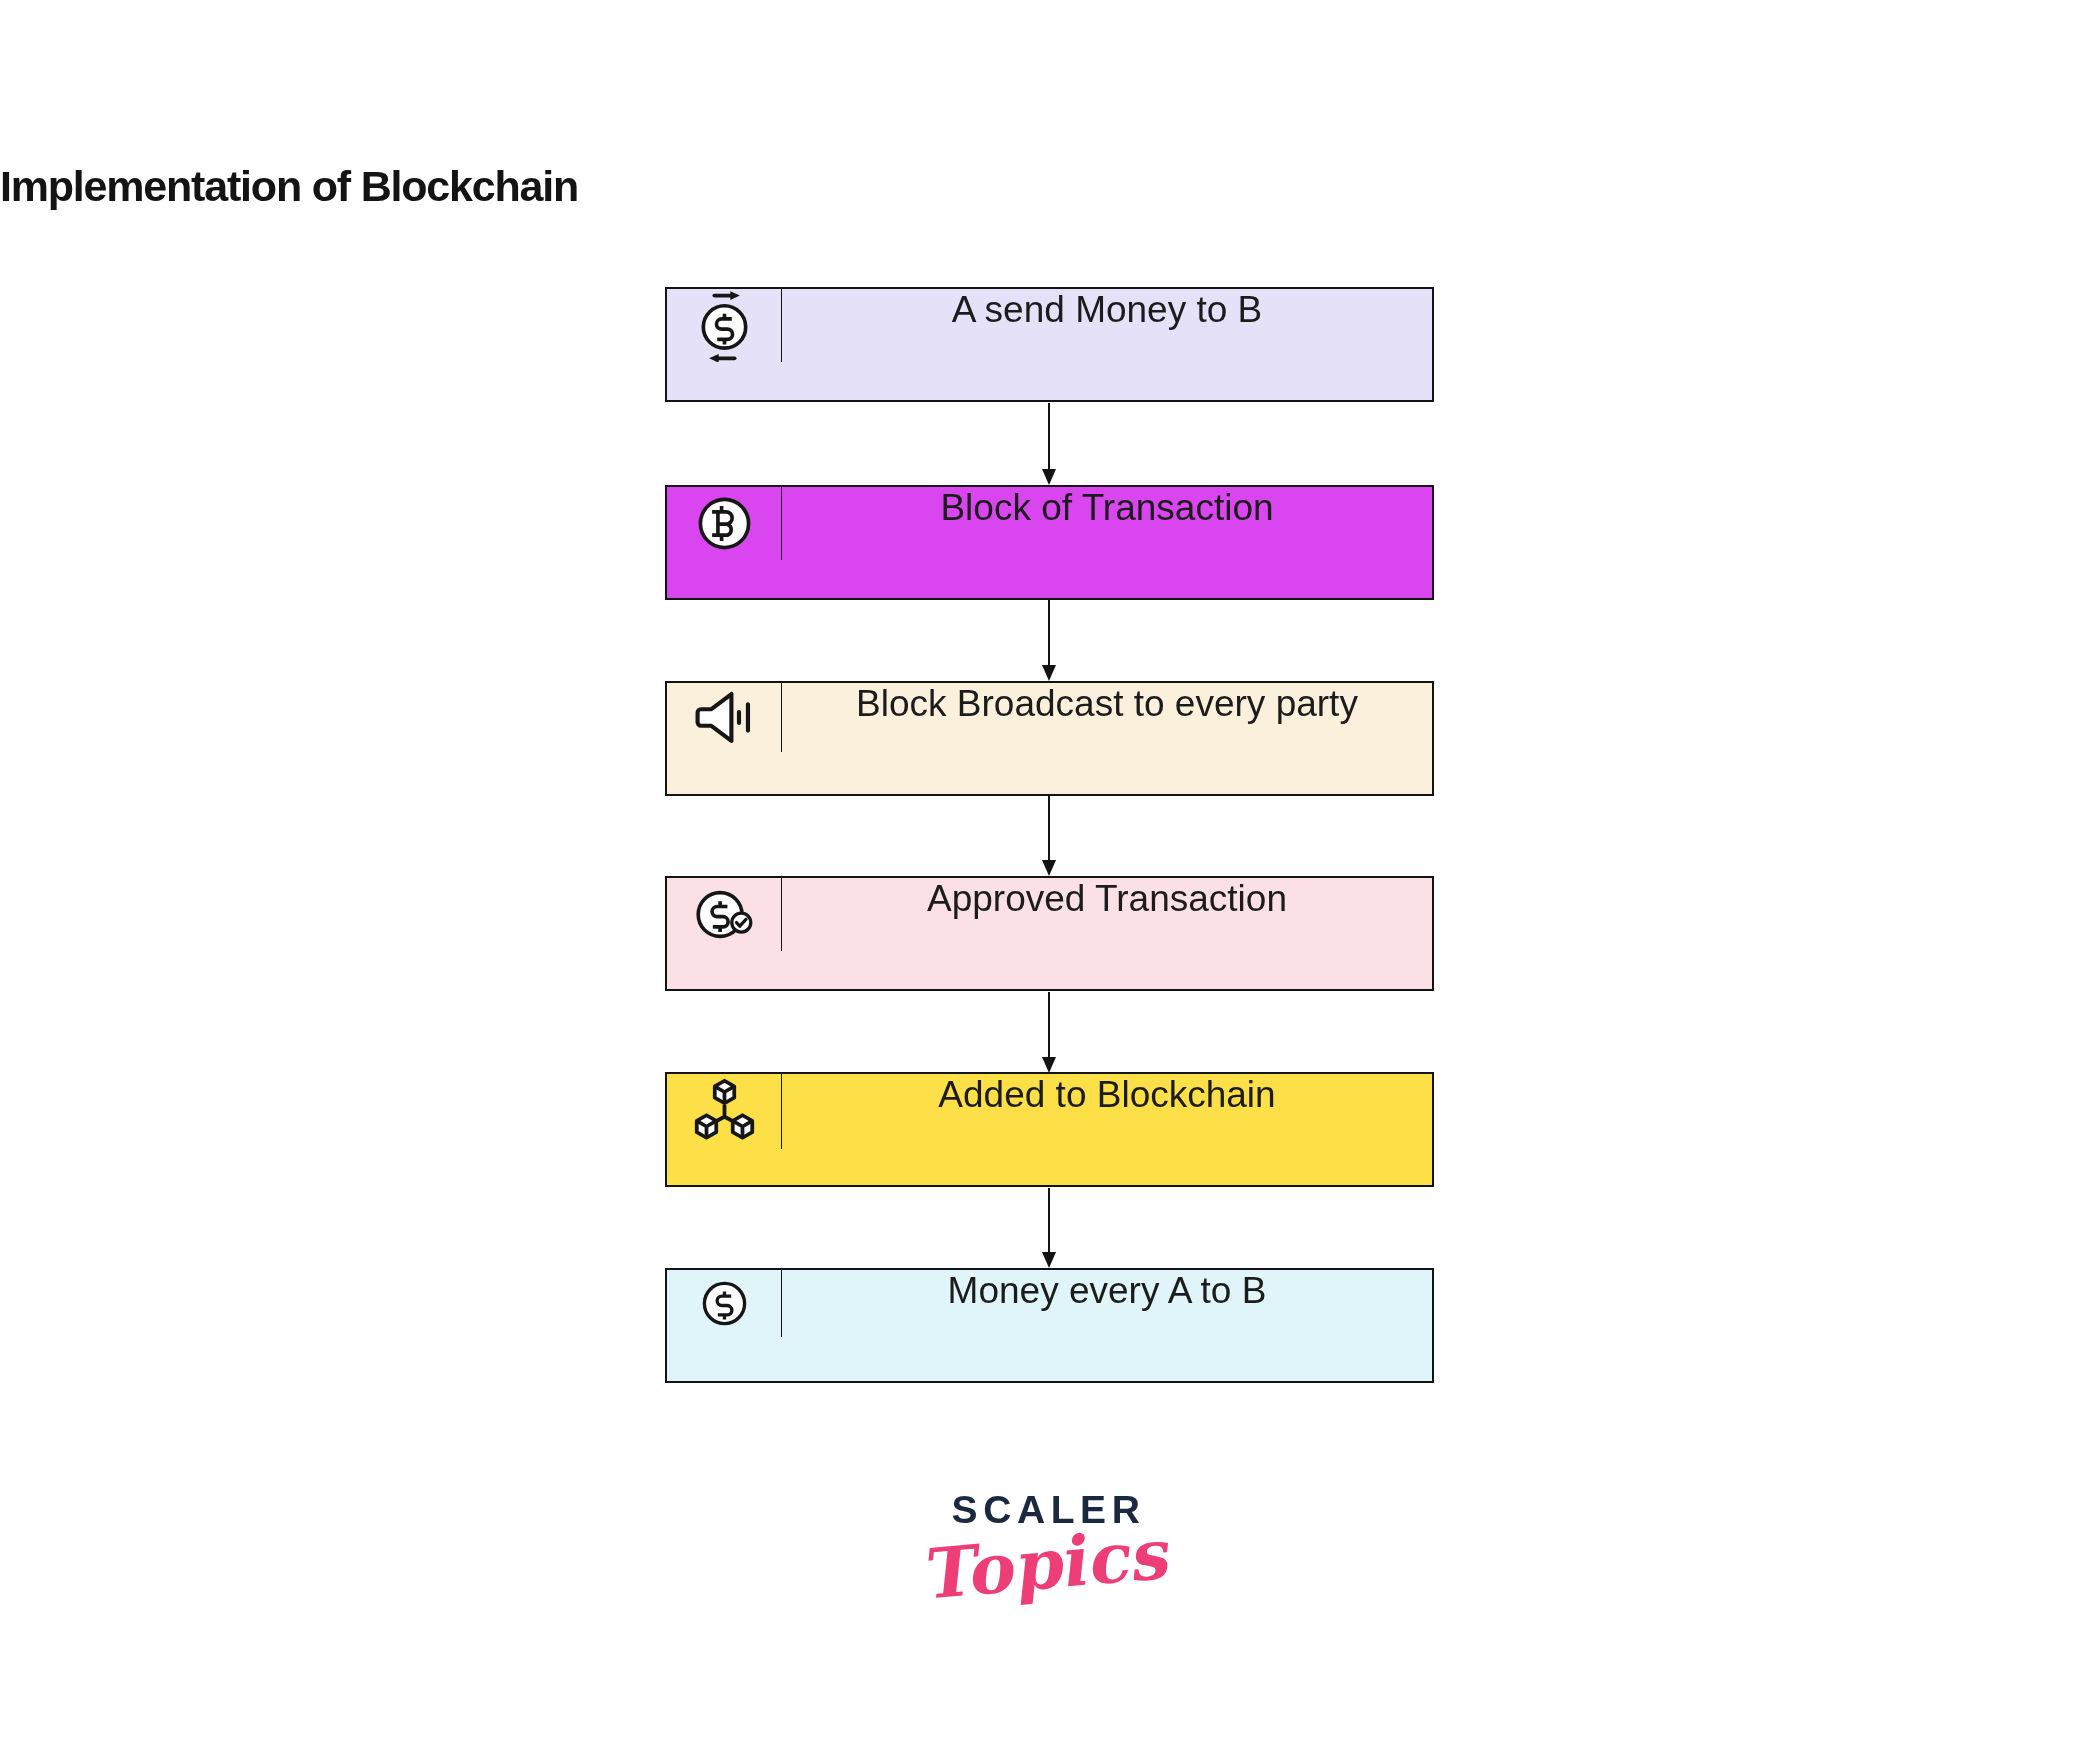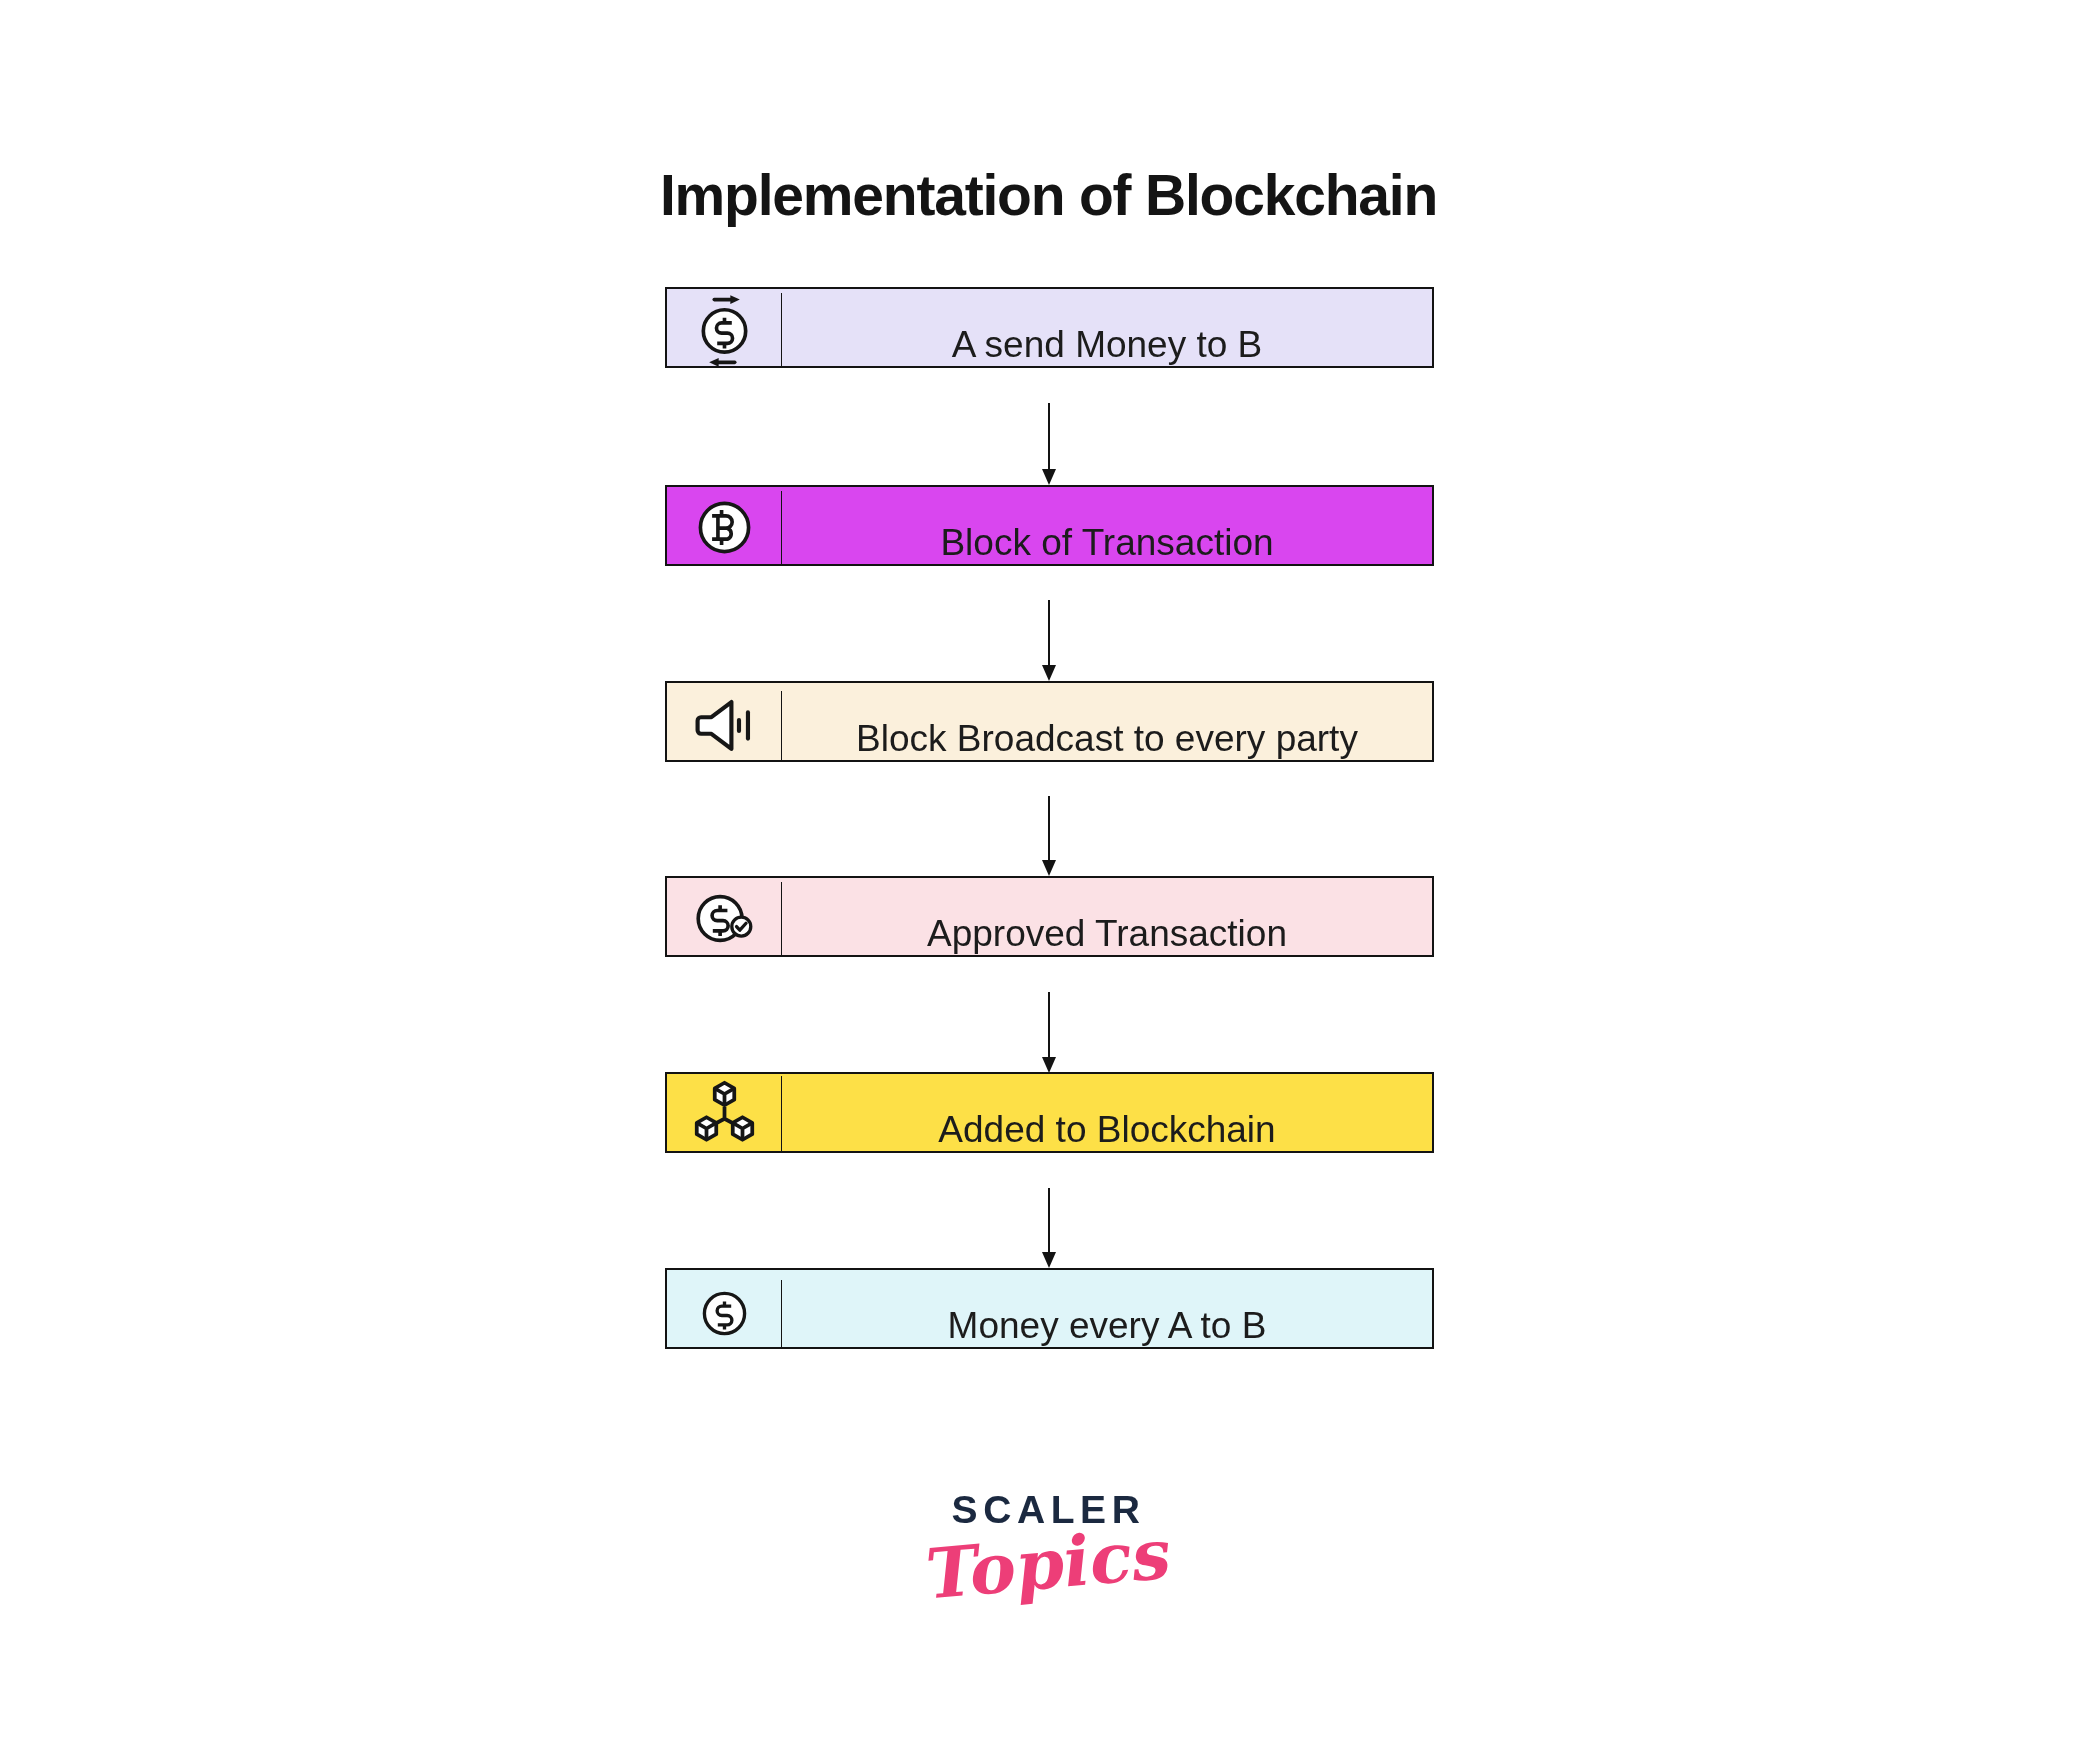--- a/index.html
+++ b/index.html
@@ -2,27 +2,27 @@
 <html style="font-size:10px"><head>
 <meta charset="utf-8">
 <style>
   html,body{margin:0;padding:0;background:#ffffff;}
   .page{
     position:relative;width:2097px;height:1748px;background:#ffffff;
     font-family:"Liberation Sans", sans-serif;overflow:hidden;
   }
   .title{
     position:absolute;top:162px;left:0;width:100%;margin:0;
-    text-align:center;font-size:57px;font-weight:700;letter-spacing:-1.2px;
+    font-size:43px;font-weight:700;letter-spacing:-1.2px;
     color:#141414;
   }
   .step{
-    position:absolute;left:665px;width:769px;height:81px;
+    position:absolute;left:665px;width:769px;height:115px;
     border:2.5px solid #131313;box-sizing:border-box;
-    display:flex;align-items:flex-end;
+    display:flex;align-items:flex-start;
   }
   .icon-cell{
     flex:none;width:114px;border-right:1.9px solid #131313;
     display:flex;align-items:center;justify-content:center;
   }
   .label-cell{
     flex:1;display:flex;align-items:center;justify-content:center;
   }
   .step-label{
     font-size:37px;color:#1c1c1c;white-space:nowrap;

